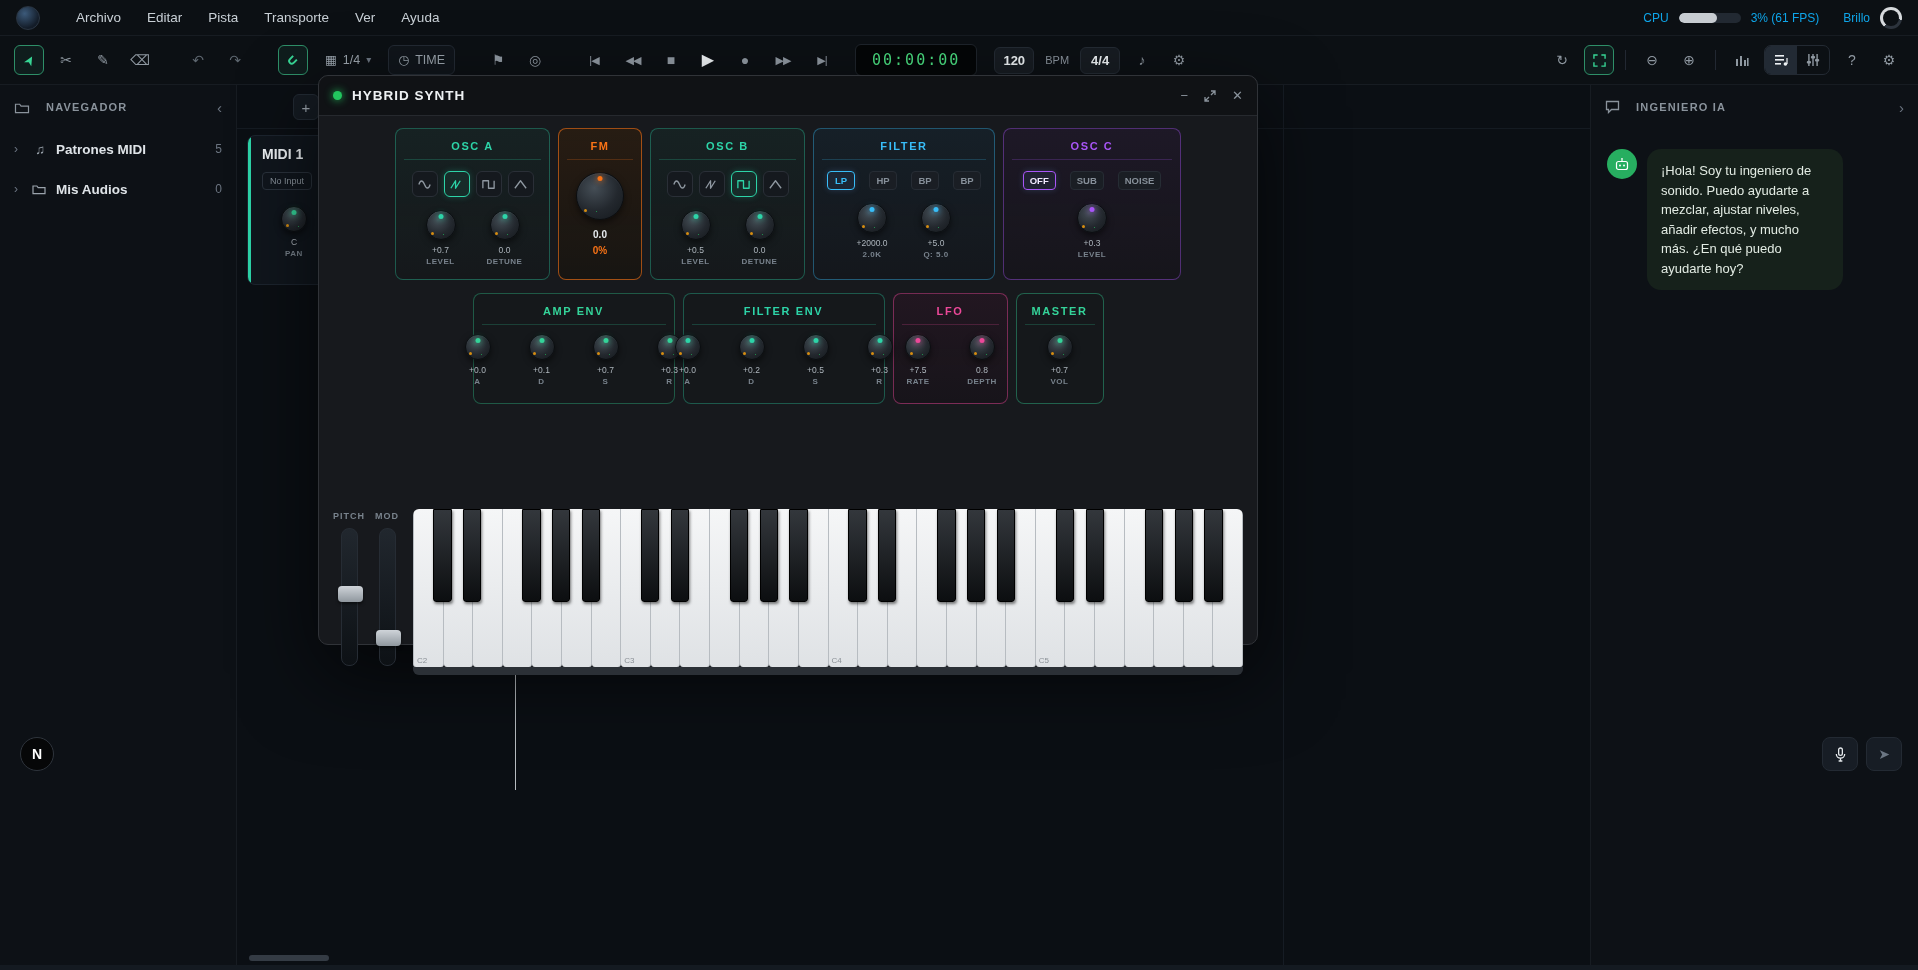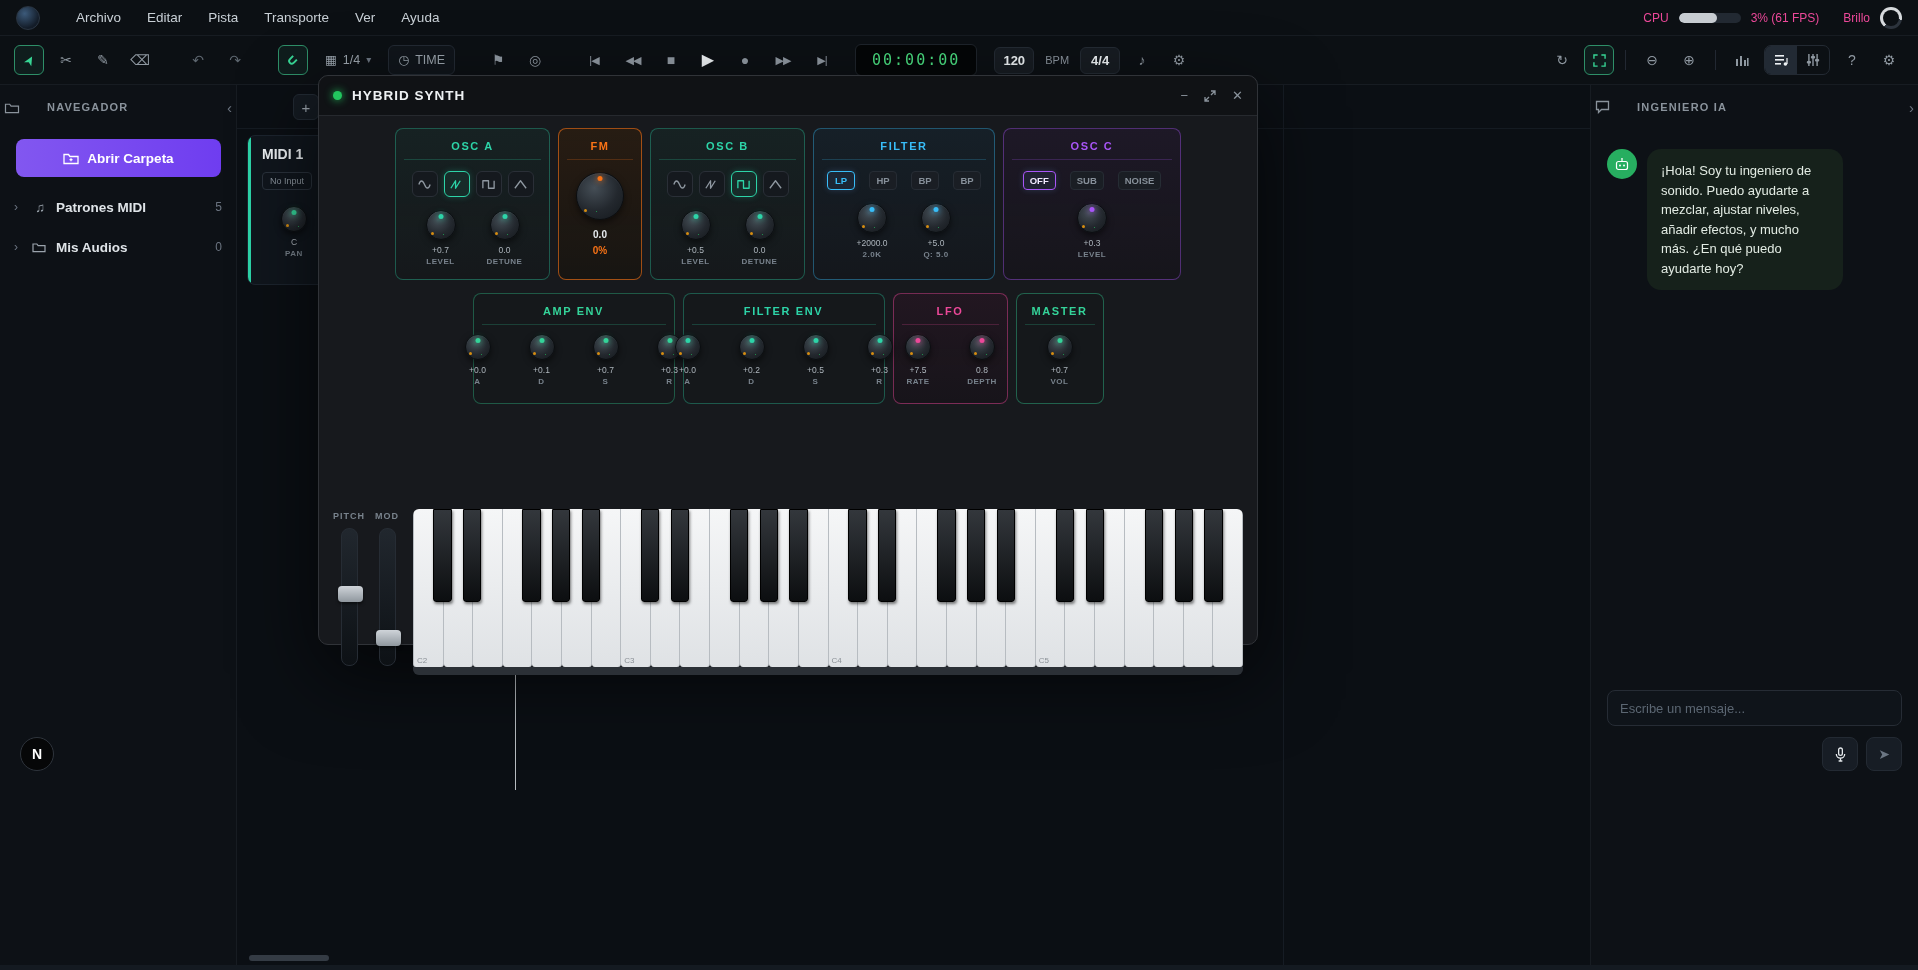--- a/index.html
+++ b/index.html
@@ -18,21 +18,21 @@
     position:absolute; top:0; left:0; right:0; height:36px;
     background:#0c1014; border-bottom:1px solid #171c22;
     display:flex; align-items:center; padding:0 16px; gap:12px; z-index:5;
   }
   .logo { width:24px; height:24px; border-radius:50%;
     background:radial-gradient(circle at 35% 30%, #3c5a7a, #131c28 70%);
     border:1px solid #2a3542; flex:0 0 auto; }
   .menu-items { display:flex; gap:26px; margin-left:24px; }
   .menu-item { font-size:13.5px; color:#c9d0d6; cursor:pointer; }
   .mb-right { margin-left:auto; display:flex; align-items:center; gap:10px; }
-  .mb-label { font-size:12px; color:#ec4899; }
+  .mb-label { font-size:12px; color:#0ea5e9; }
   .cpu-meter { width:62px; height:10px; border-radius:5px; background:#222932; overflow:hidden; }
   .cpu-meter-fill { height:100%; background:#c7ccd1; border-radius:5px; width:60%; }
   .brillo-knob { width:22px; height:22px; border-radius:50%; position:relative;
     background:conic-gradient(from 220deg, #d7dadd 0 240deg, #2c333c 240deg 360deg); }
   .brillo-knob::after { content:""; position:absolute; inset:3px; border-radius:50%; background:#0c1014; }
 
   
   .toolbar {
     position:absolute; top:36px; left:0; right:0; height:49px;
     background:#0c1014; border-bottom:1px solid #171c22;
@@ -61,21 +61,21 @@
     display:flex; align-items:center; justify-content:center; }
   .tsmall { font-size:11px; color:#8a939c; margin:0 4px; }
   .spacer { flex:1; }
   .seg { display:flex; border:1px solid #232a33; border-radius:7px; overflow:hidden; }
   .segbtn { width:32px; height:28px; display:flex; align-items:center; justify-content:center; color:#8f98a1; }
   .segbtn.selseg { background:#222a34; color:#eef2f5; }
 
   
   .navigator { position:absolute; top:85px; left:0; width:237px; bottom:5px;
     background:#0d1116; border-right:1px solid #171c22; z-index:2; }
-  .pane-header { height:44px; display:flex; align-items:center; gap:27px; padding:0 4px;
+  .pane-header { height:44px; display:flex; align-items:center; gap:16px; padding:0 14px;
     color:#8a939c; }
   .pane-title { font-size:11px; font-weight:bold; letter-spacing:1.2px; }
   .pane-chev { margin-left:auto; color:#6b7480; font-size:15px; }
   .open-folder-btn { display:flex; align-items:center; justify-content:center; gap:8px;
     margin:10px 16px; width:205px; height:38px; border-radius:8px;
     background:linear-gradient(90deg,#8257f0,#6f3df0); color:#fff; font-size:13.5px; font-weight:600; }
   .nav-item { height:40px; display:flex; align-items:center; gap:8px; padding:0 14px; cursor:pointer; }
   .nav-chev { color:#6b7480; font-size:12px; width:10px; }
   .nav-ico { color:#9aa3ac; font-size:13px; width:16px; text-align:center; }
   .nav-label { font-size:13.5px; font-weight:600; color:#dfe4e8; }
@@ -356,27 +356,20 @@
 </div>
 
 <aside class="navigator">
   <div class="pane-header">
     <svg width="16" height="13" viewBox="0 0 16 14" fill="none" stroke="currentColor" stroke-width="1.3">
         <path d="M1 3.5h4.5L7 5.5h8v7H1z"></path>
       </svg>
     <span class="pane-title">NAVEGADOR</span>
     <span class="pane-chev">‹</span>
   </div>
-  <button class="open-folder-btn">
-    <svg width="16" height="14" viewBox="0 0 16 14" fill="none" stroke="#fff" stroke-width="1.3">
-        <path d="M1 3.5h4.5L7 5.5h8v7H1z"></path>
-        <path d="M8 7.2v3M6.5 8.7h3"></path>
-      </svg>
-    <span>Abrir Carpeta</span>
-  </button>
   <div class="nav-item">
     <span class="nav-chev">›</span>
     <span class="nav-ico">♫</span>
     <span class="nav-label">Patrones MIDI</span>
     <span class="nav-count">5</span>
   </div>
   <div class="nav-item">
     <span class="nav-chev">›</span>
     <span class="nav-ico">
       <svg width="14" height="12" viewBox="0 0 16 14" fill="none" stroke="currentColor" stroke-width="1.4">
@@ -422,21 +415,20 @@
       <svg width="16" height="15" viewBox="0 0 16 14" fill="none" stroke="#fff" stroke-width="1.2">
           <rect x="2.5" y="4" width="11" height="8" rx="2"></rect>
           <circle cx="6" cy="8" r="1" fill="#fff" stroke="none"></circle>
           <circle cx="10" cy="8" r="1" fill="#fff" stroke="none"></circle>
           <path d="M8 4V2.2"></path>
           <circle cx="8" cy="1.4" r="0.9" fill="#fff" stroke="none"></circle>
         </svg>
     </div>
     <div class="ai-bubble">¡Hola! Soy tu ingeniero de sonido. Puedo ayudarte a mezclar, ajustar niveles, añadir efectos, y mucho más. ¿En qué puedo ayudarte hoy?</div>
   </div>
-  <input class="ai-input" placeholder="Escribe un mensaje..." style="">
   <div class="ai-actions">
     <button class="ai-act-btn">
       <svg width="13" height="15" viewBox="0 0 14 16" fill="none" stroke="currentColor" stroke-width="1.4">
           <rect x="5" y="1" width="4" height="8" rx="2"></rect>
           <path d="M2.5 7.5a4.5 4.5 0 0 0 9 0M7 12v3M5 15h4"></path>
         </svg>
     </button>
     <button class="ai-act-btn send">
         <span>➤</span>
       </button>

